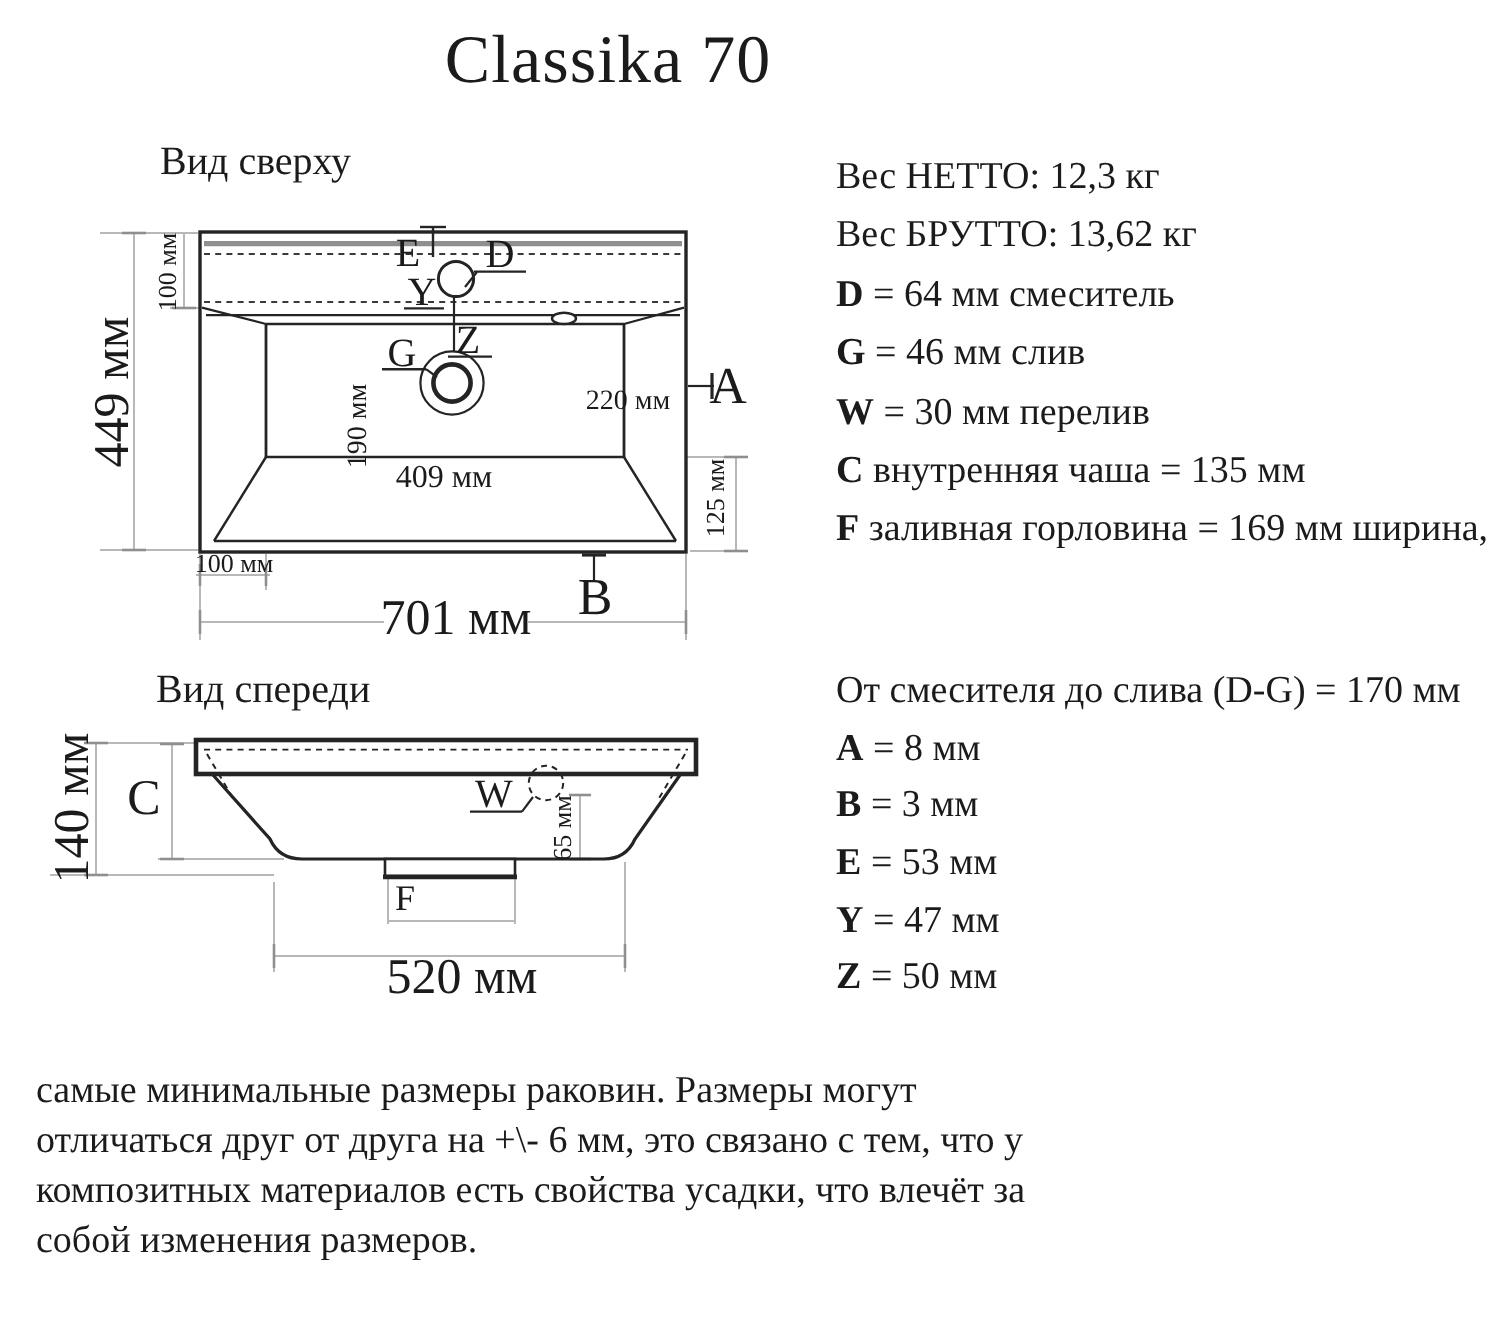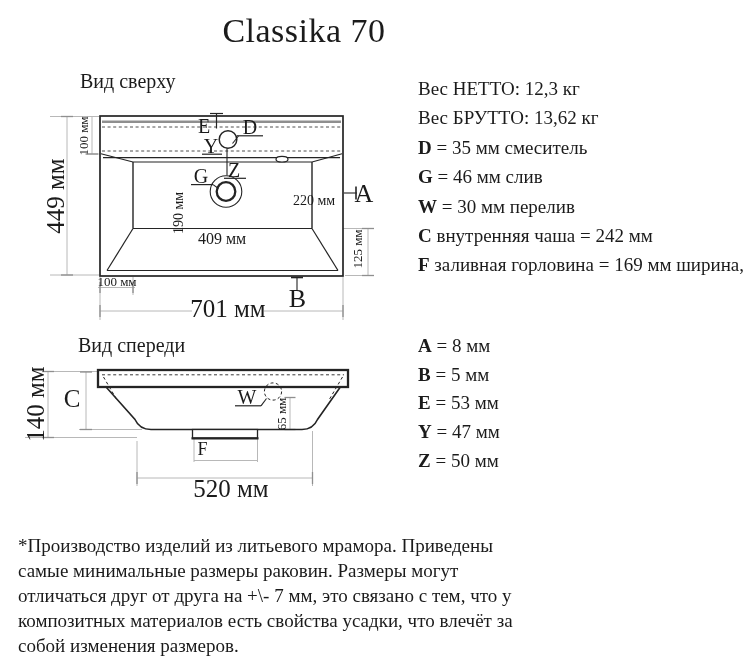--- a/index.html
+++ b/index.html
@@ -185,36 +185,36 @@
       <text x="247" y="403.5" text-anchor="middle" font-size="20">W</text>
       <text x="285.5" y="414" transform="rotate(-90 285.5 414)" text-anchor="middle" font-size="13">65 мм</text>
       <text x="202.5" y="455" text-anchor="middle" font-size="18">F</text>
       <text x="231" y="496.5" text-anchor="middle" font-size="25">520 мм</text>
     </g>
   </svg>
 
   <div class="specs specs1">
     <div class="spec-line"><b></b><span>Вес НЕТТО: 12,3 кг</span></div>
     <div class="spec-line"><b></b><span>Вес БРУТТО: 13,62 кг</span></div>
-    <div class="spec-line"><b>D</b><span> = 35 мм смеситель</span></div>
+    <div class="spec-line"><b>D</b><span> = 64 мм смеситель</span></div>
     <div class="spec-line"><b>G</b><span> = 46 мм слив</span></div>
     <div class="spec-line"><b>W</b><span> = 30 мм перелив</span></div>
-    <div class="spec-line"><b>C</b><span> внутренняя чаша = 242 мм</span></div>
+    <div class="spec-line"><b>C</b><span> внутренняя чаша = 135 мм</span></div>
     <div class="spec-line"><b>F</b><span> заливная горловина = 169 мм ширина,</span></div>
   </div>
 
   <div class="specs specs2">
+    <div class="spec-line"><b></b><span>От смесителя до слива (D-G) = 170 мм</span></div>
     <div class="spec-line"><b>A</b><span> = 8 мм</span></div>
-    <div class="spec-line"><b>B</b><span> = 5 мм</span></div>
+    <div class="spec-line"><b>B</b><span> = 3 мм</span></div>
     <div class="spec-line"><b>E</b><span> = 53 мм</span></div>
     <div class="spec-line"><b>Y</b><span> = 47 мм</span></div>
     <div class="spec-line"><b>Z</b><span> = 50 мм</span></div>
   </div>
 
   <div class="footnote">
-    <div>*Производство изделий из литьевого мрамора. Приведены</div>
     <div>самые минимальные размеры раковин. Размеры могут</div>
-    <div>отличаться друг от друга на +\- 7 мм, это связано с тем, что у</div>
+    <div>отличаться друг от друга на +\- 6 мм, это связано с тем, что у</div>
     <div>композитных материалов есть свойства усадки, что влечёт за</div>
     <div>собой изменения размеров.</div>
   </div>
 
 </div>
 
 </body></html>

